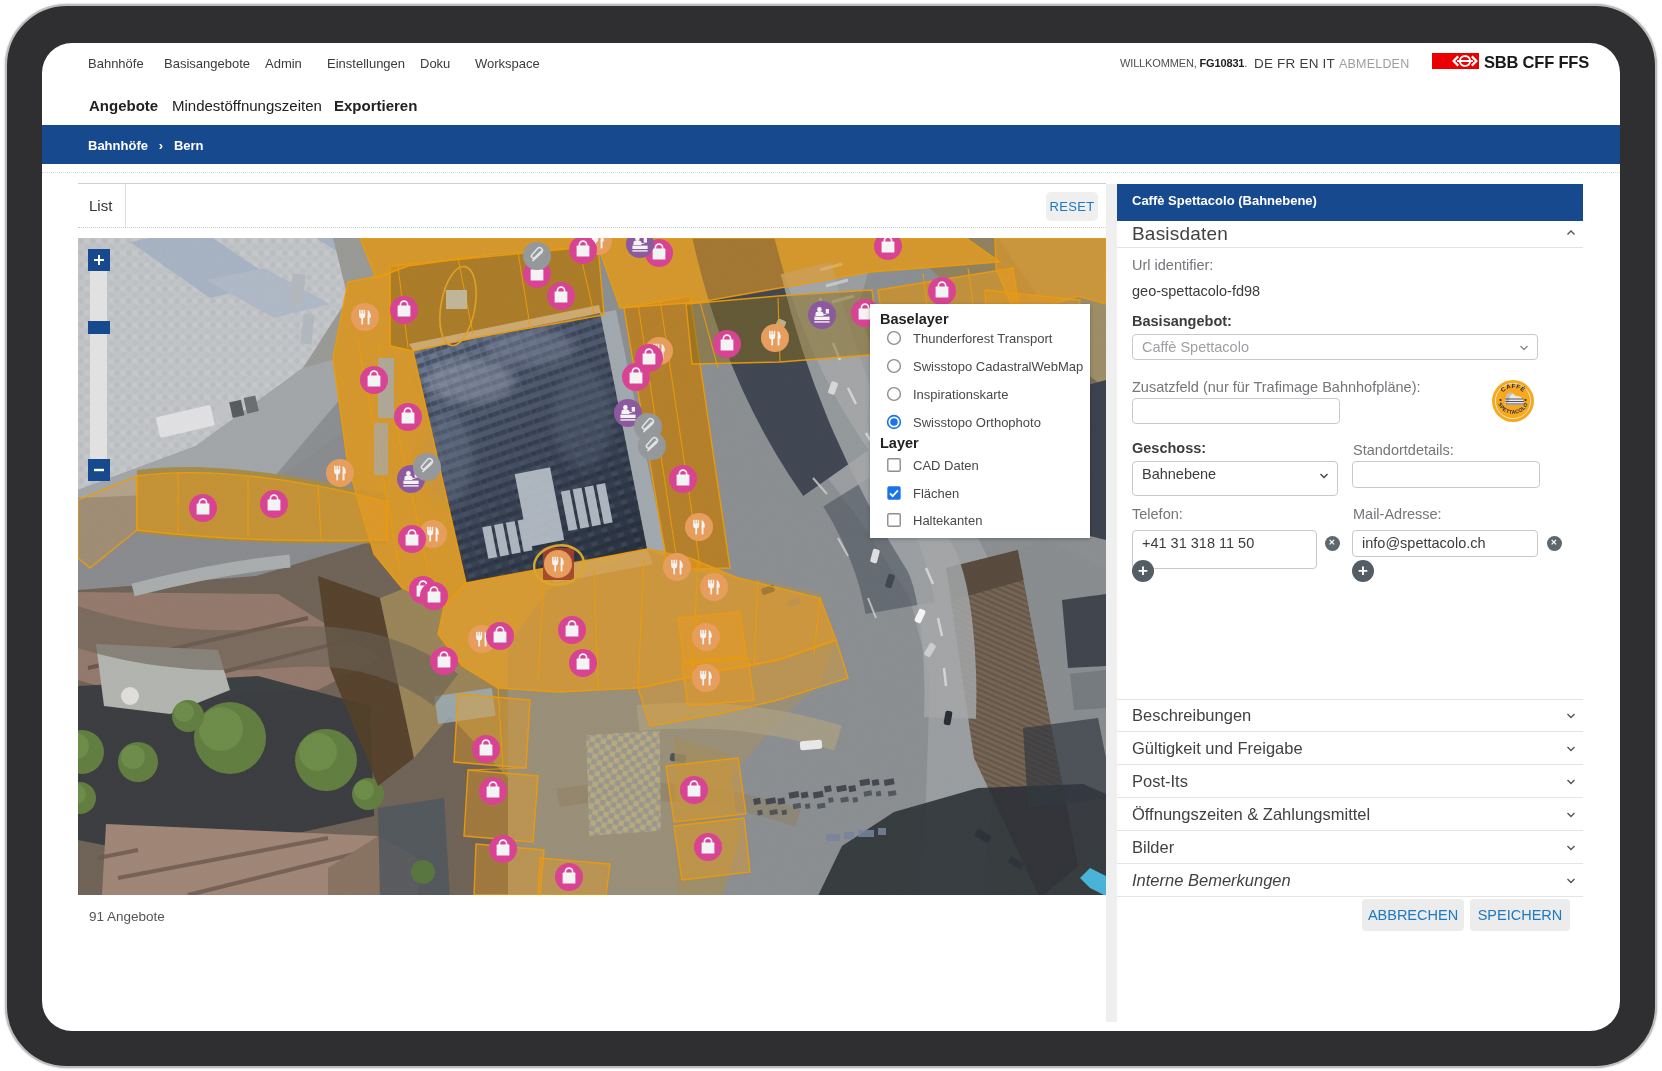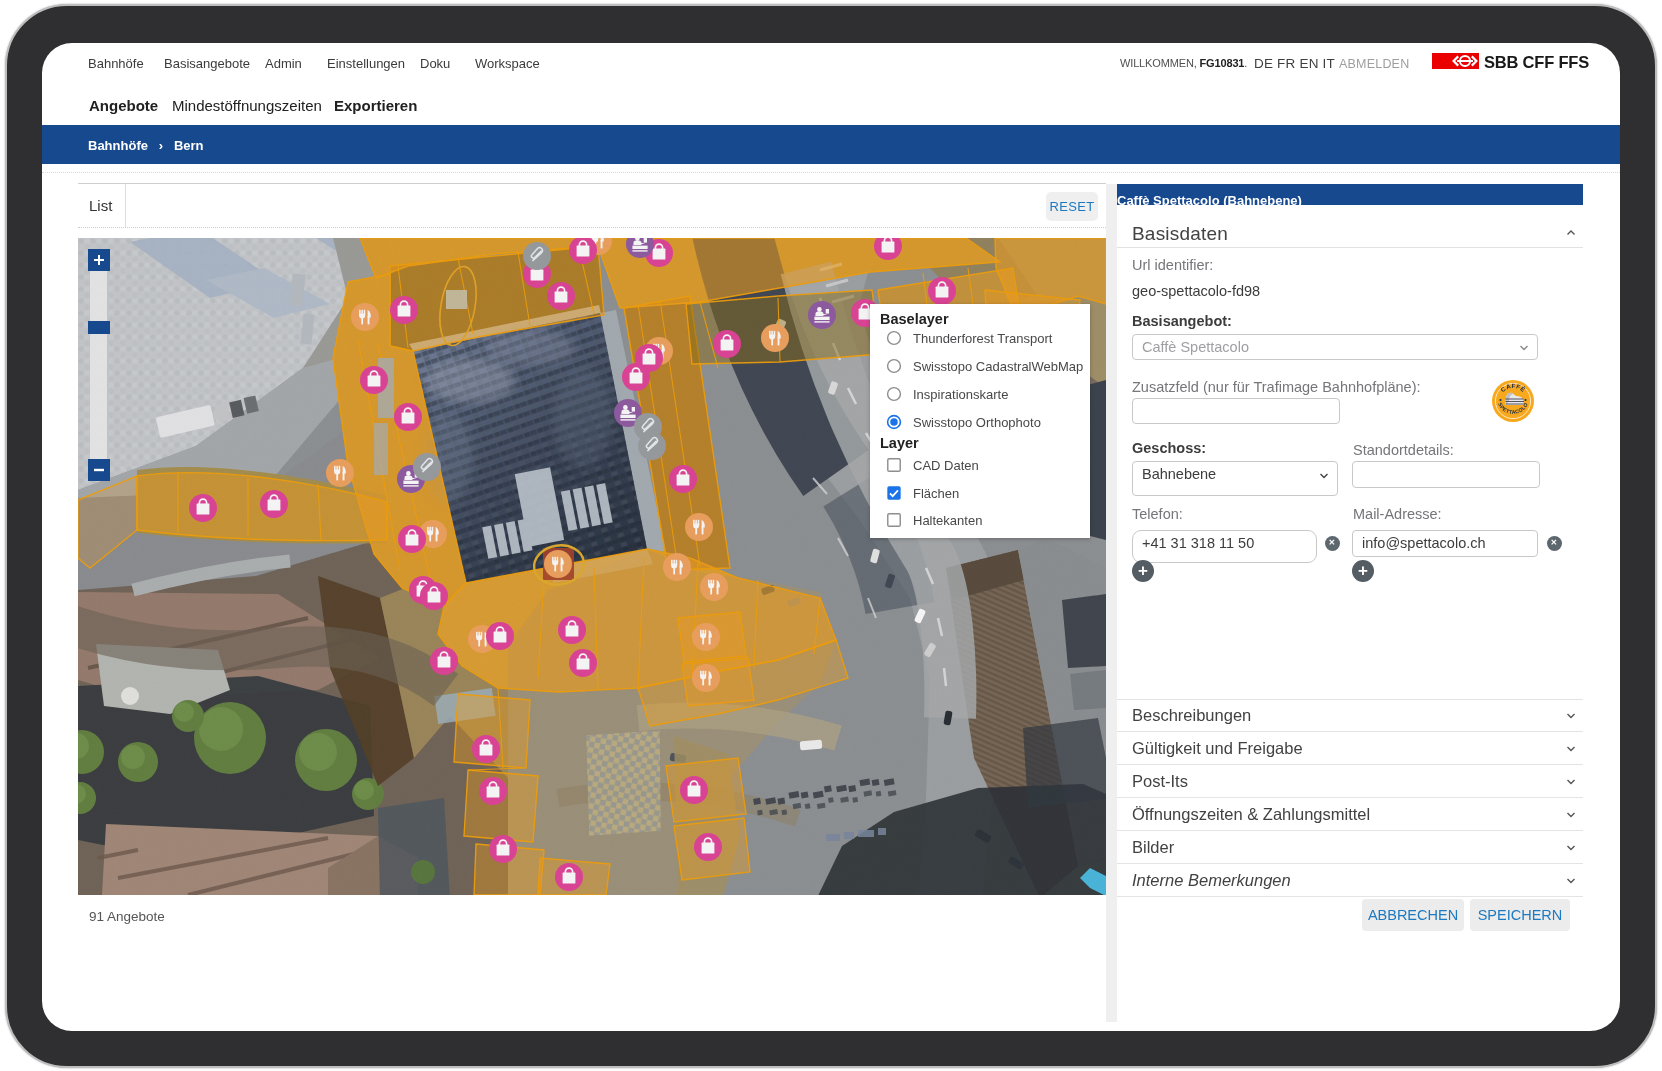--- a/index.html
+++ b/index.html
@@ -13,21 +13,21 @@
   .bluebar .bc { position:absolute; left:46px; top:13px; font-size:13px; font-weight:bold; color:#fff; }
   .dots { position:absolute; left:0; top:129px; width:100%; border-top:1px dotted #d8d8d8; }
   .cardline { position:absolute; left:36px; top:140px; width:1028px; border-top:1px solid #cfcfcf; }
   .listtab { position:absolute; left:36px; top:141px; width:48px; height:43px; border-right:1px solid #ddd; }
   .listtab span { position:absolute; left:11px; top:13px; font-size:15px; color:#333; }
   .tabdots { position:absolute; left:36px; top:184px; width:1028px; border-top:1px dotted #ccc; }
   .reset { position:absolute; left:1004px; top:149px; width:52px; height:29px; background:#efefef; border-radius:5px; color:#1c79c0; font-size:13px; text-align:center; line-height:29px; letter-spacing:.3px; }
   .mapwrap { position:absolute; left:36px; top:195px; width:1028px; height:657px; overflow:hidden; background:#8e9194; }
   .count { position:absolute; left:47px; top:866px; font-size:13.5px; color:#555; }
   .gutter { position:absolute; left:1064px; top:141px; width:11px; height:838px; background:#efefef; }
-  .phead { position:absolute; left:1075px; top:141px; width:466px; height:21px; background:#17498f; color:#fff; font-size:13px; font-weight:bold; line-height:33px; }
+  .phead { position:absolute; left:1075px; top:141px; width:466px; height:37px; background:#17498f; color:#fff; font-size:13px; font-weight:bold; line-height:33px; padding-left:15px; }
   .ptitle { position:absolute; left:1075px; top:174px; width:466px; height:31px; border-bottom:1px solid #e2e2e2; }
   .ptitle span { position:absolute; left:15px; top:6px; font-size:19px; color:#424242; letter-spacing:.2px; }
   .lab { position:absolute; font-size:14.5px; color:#75757a; }
   .val { position:absolute; font-size:14.5px; color:#3c3c3c; }
   .blab { position:absolute; font-size:14.5px; font-weight:bold; color:#3c3c3c; }
   .inp { position:absolute; border:1px solid #c9c9c9; border-radius:4px; background:#fff;padding-left:12px; }
   .inp .txt { position:absolute; left:9px; top:4px; font-size:14.5px; color:#3c3c3c; white-space:nowrap; }
   .inp .ph { color:#9e9ea3; }
   .chev { position:absolute; width:10px; height:10px; }
   .accrow { position:absolute; left:1075px; width:466px; height:33px; border-bottom:1px solid #e4e4e4; }
@@ -504,21 +504,21 @@
 <div class="lab" style="left:1311px; top:399px;">Standortdetails:</div>
 <div class="inp" style="left:1090px; top:418px; width:206px; height:35px;">
       <span class="txt">Bahnebene</span>
       <svg class="chev" style="left:186px; top:9px;" viewBox="0 0 10 10">
         <path d="M1.5 3 L5 6.5 L8.5 3" stroke="#444" stroke-width="1.4" fill="none"></path>
       </svg>
     </div>
 <div class="inp" style="left:1310px; top:418px; width:188px; height:27px;"></div>
 <div class="lab" style="left:1090px; top:463px;">Telefon:</div>
 <div class="lab" style="left:1311px; top:463px;">Mail-Adresse:</div>
-<div class="inp" style="left:1090px; top:487px; width:185px; height:33px;border-radius:9px;">
+<div class="inp" style="left:1090px; top:487px; width:185px; height:39px;">
       <span class="txt">+41 31 318 11 50</span>
     </div>
 <div class="clearcirc" style="left:1283px; top:493px;"></div>
 <div class="inp" style="left:1310px; top:487px; width:186px; height:27px;">
       <span class="txt">info@spettacolo.ch</span>
     </div>
 <div class="clearcirc" style="left:1505px; top:493px;"></div>
 <div class="pluscirc" style="left:1090px; top:517px;">+</div>
 <div class="pluscirc" style="left:1310px; top:517px;">+</div>
 <div style="position:absolute; left:1075px; top:656px; width:466px; border-top:1px solid #e4e4e4;"></div>

